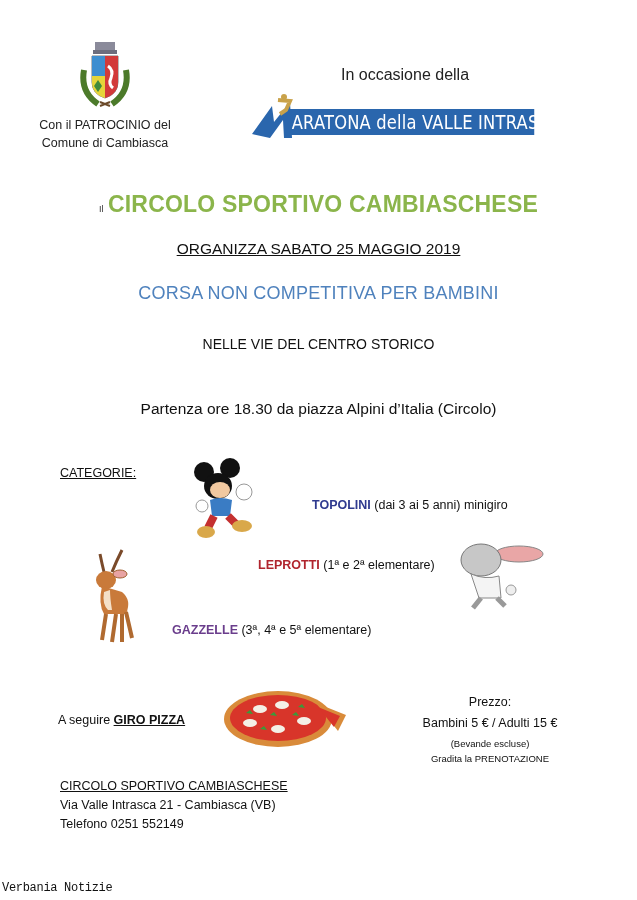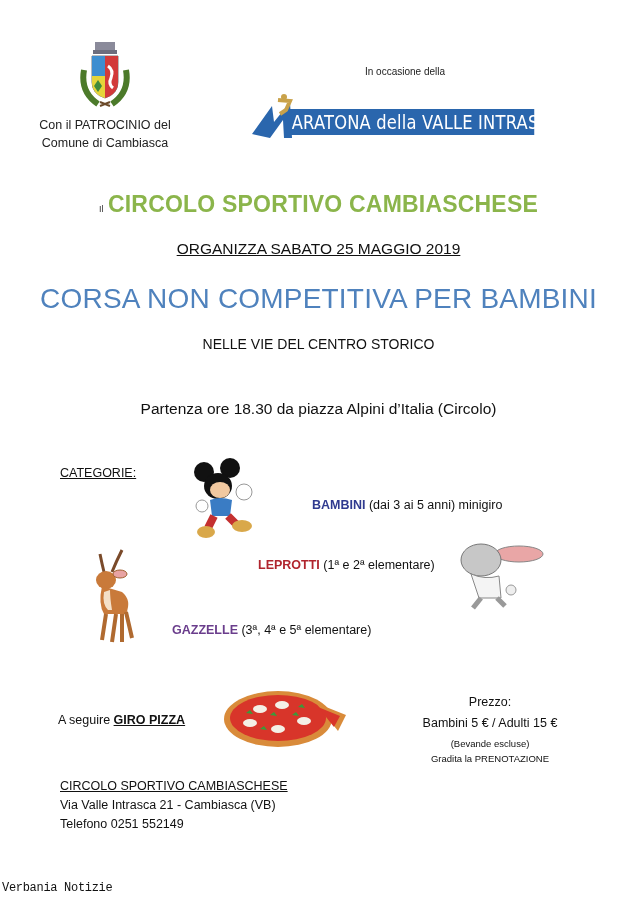--- a/index.html
+++ b/index.html
@@ -6,39 +6,39 @@
   body {
     width: 637px; height: 900px; background: #ffffff; position: relative; overflow: hidden;
     font-family: "Liberation Sans", "DejaVu Sans", sans-serif; color: #1a1a1a;
   }
   .abs { position: absolute; }
 
   
   #crest { left: 78px; top: 40px; width: 54px; height: 72px; }
   .patro { left: 30px; width: 150px; font-size: 12.5px; text-align: center; line-height: 18px; color: #222; }
 
-  .occasione { left: 330px; top: 66px; width: 150px; font-size: 10px; text-align: center; color: #222; }
+  .occasione { left: 330px; top: 66px; width: 150px; font-size: 16px; text-align: center; color: #222; }
 
   
   #maratona { left: 250px; top: 92px; width: 325px; height: 50px; }
   .mar-bar {
     position: absolute; left: 40px; top: 17px; width: 284px; height: 26px; background: #2a66ad;
     color: #fff; font-family: "DejaVu Sans", sans-serif; font-size: 19px; line-height: 26px;
     letter-spacing: 0.2px; padding-left: 0px; white-space: nowrap; transform: scaleX(0.86); transform-origin: left center;
   }
   .mar-bar span { padding-left: 2px; }
 
   .circolo-line { left: 0; width: 637px; top: 191px; text-align: center; white-space: nowrap; }
   .il { font-size: 9px; color: #333; vertical-align: baseline; }
   .circolo { font-size: 23px; font-weight: bold; color: #8bb54b; letter-spacing: 0.2px; }
 
   .organizza { left: 0; width: 637px; top: 240px; text-align: center; font-size: 15.5px; color: #111; }
   .organizza span { text-decoration: underline; }
 
-  .corsa { left: 0; width: 637px; top: 283px; text-align: center; font-size: 28px; color: #4f82bd; letter-spacing: 0.2px; }
+  .corsa { left: 0; width: 637px; top: 283px; text-align: center; font-size: 18px; color: #4f82bd; letter-spacing: 0.2px; }
   .vie { left: 0; width: 637px; top: 336px; text-align: center; font-size: 14px; color: #111; }
   .partenza { left: 0; width: 637px; top: 400px; text-align: center; font-size: 15.5px; color: #111; }
 
   .categorie { left: 60px; top: 466px; font-size: 12.5px; color: #111; text-decoration: underline; }
 
   .cat { font-size: 12.5px; color: #111; white-space: nowrap; }
   .cat b { font-weight: bold; }
   .topolini { left: 312px; top: 498px; }
   .topolini b { color: #2f3a8f; }
   .leprotti { left: 258px; top: 558px; }
@@ -115,21 +115,21 @@
   <ellipse cx="30" cy="32" rx="10" ry="8" fill="#f2c9a0"></ellipse>
   <path d="M20 42 Q30 38 42 42 L40 58 L22 58 Z" fill="#3a7cc4"></path>
   <circle cx="54" cy="34" r="8" fill="#fff" stroke="#999" stroke-width="1"></circle>
   <circle cx="12" cy="48" r="6" fill="#fff" stroke="#999" stroke-width="1"></circle>
   <path d="M24 58 L18 70 M38 58 L46 66" stroke="#c43030" stroke-width="8"></path>
   <ellipse cx="16" cy="74" rx="9" ry="6" fill="#d9a84a"></ellipse>
   <ellipse cx="52" cy="68" rx="10" ry="6" fill="#d9a84a"></ellipse>
 </svg>
 
 <div class="abs cat topolini">
-  <b>BAMBINI</b><span> (dai 3 ai 5 anni) minigiro</span>
+  <b>TOPOLINI</b><span> (dai 3 ai 5 anni) minigiro</span>
 </div>
 
 <svg id="rabbit" class="abs" viewBox="0 0 90 72">
   <ellipse cx="64" cy="14" rx="24" ry="8" fill="#e9a6a6" stroke="#888" stroke-width="1"></ellipse>
   <ellipse cx="26" cy="20" rx="20" ry="16" fill="#c7c7c7" stroke="#777" stroke-width="1"></ellipse>
   <path d="M16 34 Q30 40 44 36 L46 58 L24 58 Z" fill="#f4f4f4" stroke="#888" stroke-width="1"></path>
   <path d="M26 58 L18 68 M42 58 L50 66" stroke="#999" stroke-width="5"></path>
   <circle cx="56" cy="50" r="5" fill="#eee" stroke="#999"></circle>
 </svg>
 

